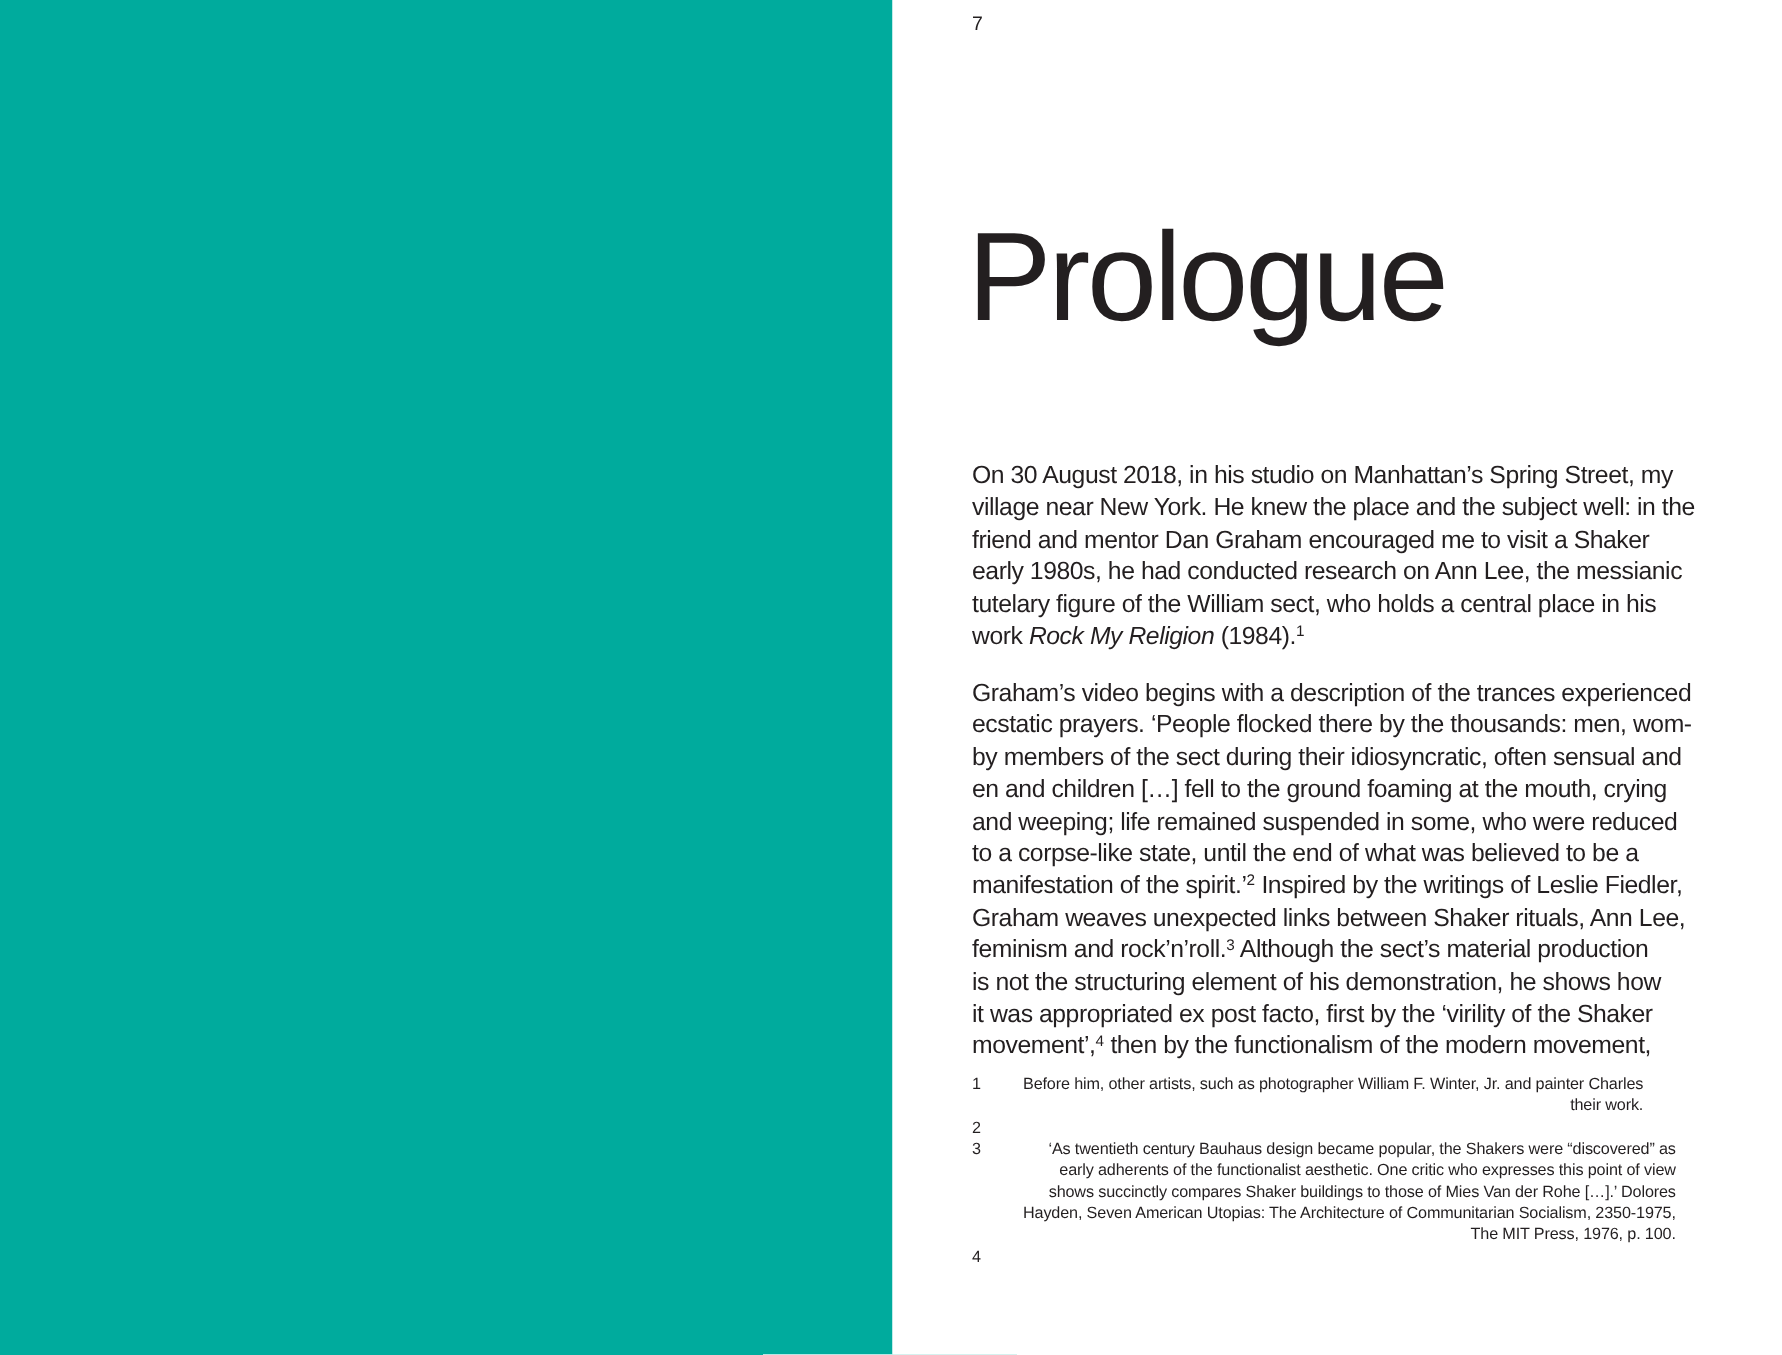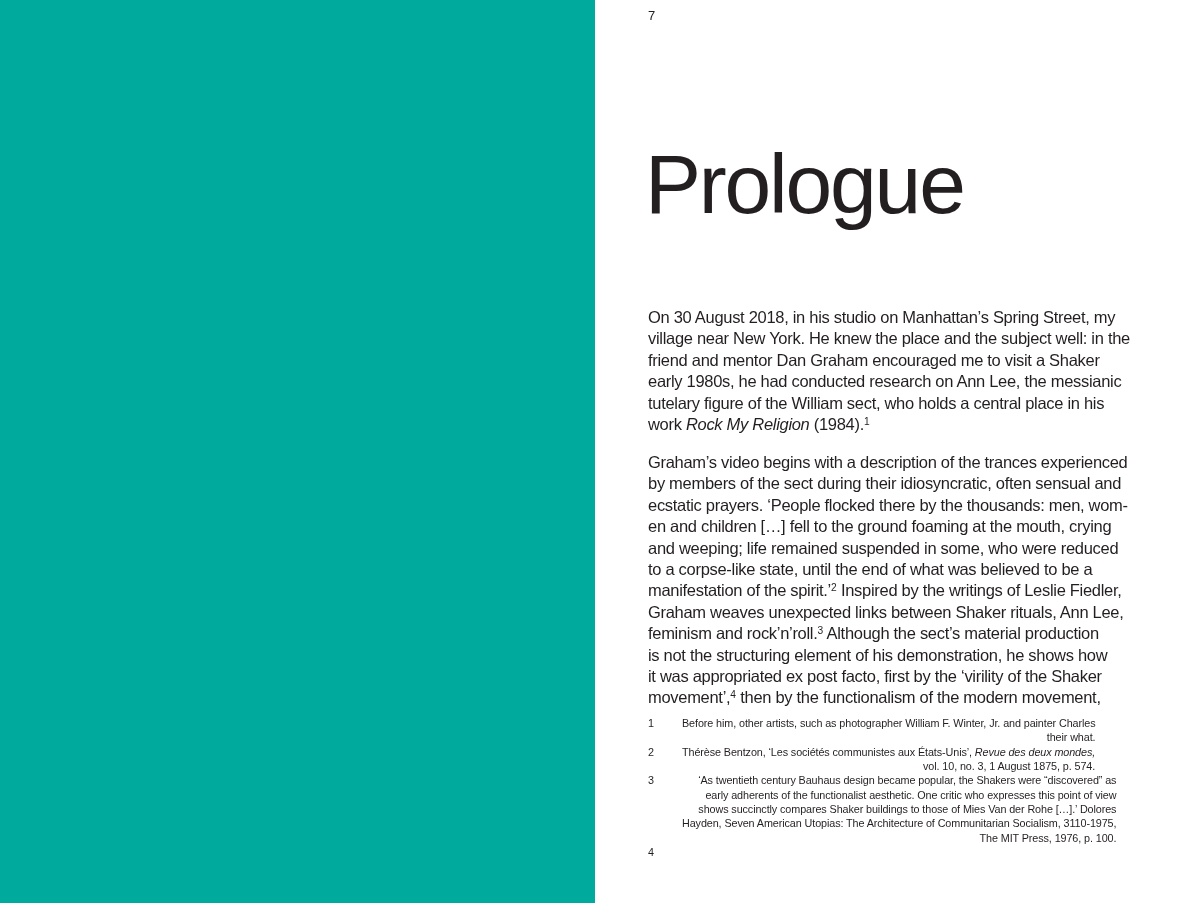--- a/index.html
+++ b/index.html
@@ -88,55 +88,51 @@
         <div class="line">On 30 August 2018, in his studio on Manhattan’s Spring Street, my</div>
         <div class="line">village near New York. He knew the place and the subject well: in the</div>
         <div class="line">friend and mentor Dan Graham encouraged me to visit a Shaker</div>
         <div class="line">early 1980s, he had conducted research on Ann Lee, the messianic</div>
         <div class="line">tutelary figure of the William sect, who holds a central place in his</div>
         <div class="line">work <em>Rock My Religion</em> (1984).<sup>1</sup></div>
       </div>
 
     <div class="para para-2">
         <div class="line">Graham’s video begins with a description of the trances experienced</div>
+        <div class="line">ecstatic prayers. ‘People flocked there by the thousands: men, wom-</div>
         <div class="line">by members of the sect during their idiosyncratic, often sensual and</div>
-        <div class="line">ecstatic prayers. ‘People flocked there by the thousands: men, wom-</div>
         <div class="line">en and children […] fell to the ground foaming at the mouth, crying</div>
         <div class="line">and weeping; life remained suspended in some, who were reduced</div>
         <div class="line">to a corpse-like state, until the end of what was believed to be a</div>
         <div class="line">manifestation of the spirit.’<sup>2</sup> Inspired by the writings of Leslie Fiedler,</div>
         <div class="line">Graham weaves unexpected links between Shaker rituals, Ann Lee,</div>
         <div class="line">feminism and rock’n’roll.<sup>3</sup> Although the sect’s material production</div>
         <div class="line">is not the structuring element of his demonstration, he shows how</div>
         <div class="line">it was appropriated ex post facto, first by the ‘virility of the Shaker</div>
         <div class="line">movement’,<sup>4</sup> then by the functionalism of the modern movement,</div>
       </div>
 
     <div class="footnotes">
       <div class="fn">
         <div class="fn-num">1</div>
         <div class="fn-text">
             <div class="line">Before him, other artists, such as photographer William F. Winter, Jr. and painter Charles</div>
-            <div class="line">their what.</div>
+            <div class="line">their work.</div>
           </div>
       </div>
       <div class="fn">
         <div class="fn-num">2</div>
-        <div class="fn-text">
-            <div class="line">Thérèse Bentzon, ‘Les sociétés communistes aux États-Unis’, <em>Revue des deux mondes,</em></div>
-            <div class="line">vol. 10, no. 3, 1 August 1875, p. 574.</div>
-          </div>
       </div>
       <div class="fn">
         <div class="fn-num">3</div>
         <div class="fn-text">
             <div class="line">‘As twentieth century Bauhaus design became popular, the Shakers were “discovered” as</div>
             <div class="line">early adherents of the functionalist aesthetic. One critic who expresses this point of view</div>
             <div class="line">shows succinctly compares Shaker buildings to those of Mies Van der Rohe […].’ Dolores</div>
-            <div class="line">Hayden, Seven American Utopias: The Architecture of Communitarian Socialism, 3110-1975,</div>
+            <div class="line">Hayden, Seven American Utopias: The Architecture of Communitarian Socialism, 2350-1975,</div>
             <div class="line">The MIT Press, 1976, p. 100.</div>
           </div>
       </div>
       <div class="fn">
         <div class="fn-num">4</div>
       </div>
     </div>
 
   </div>
 </div>

